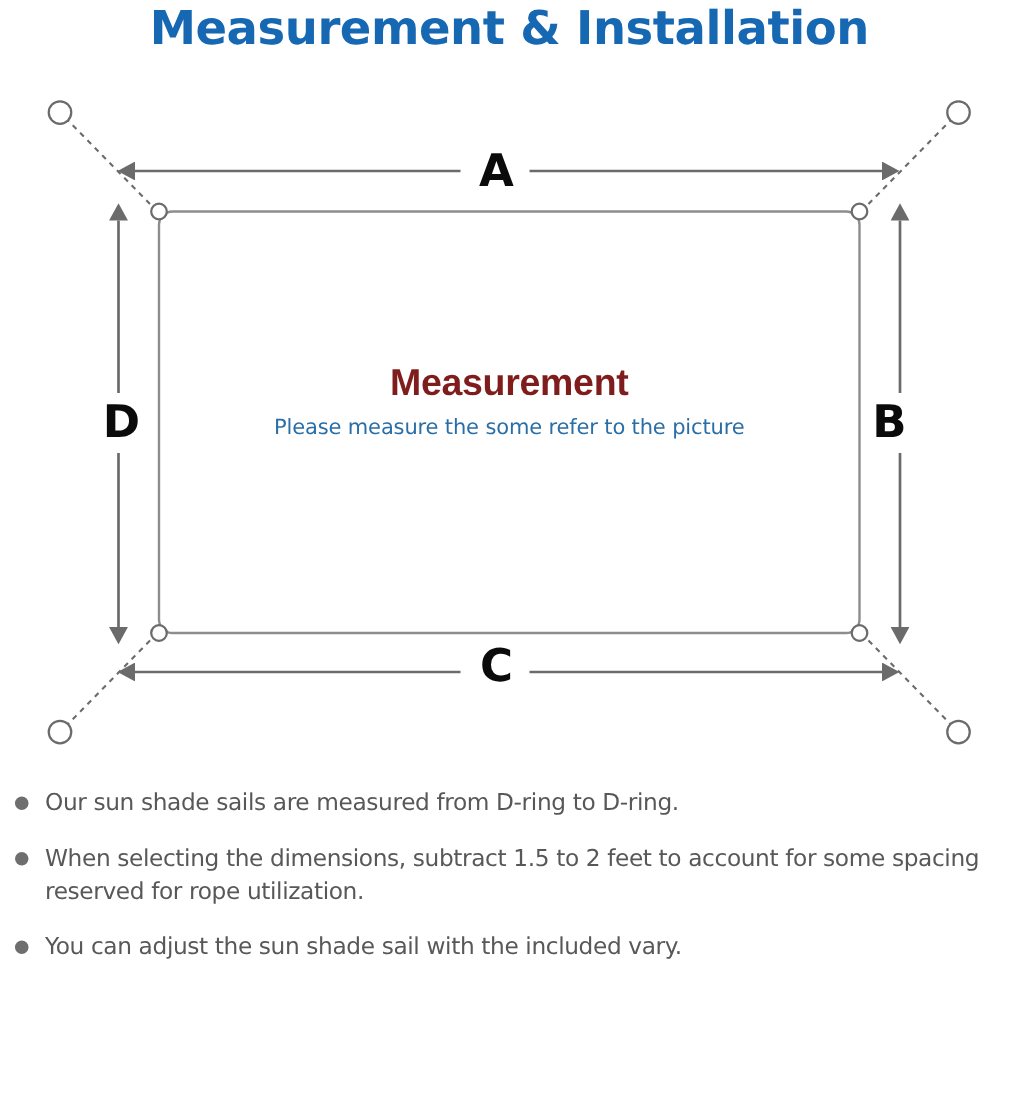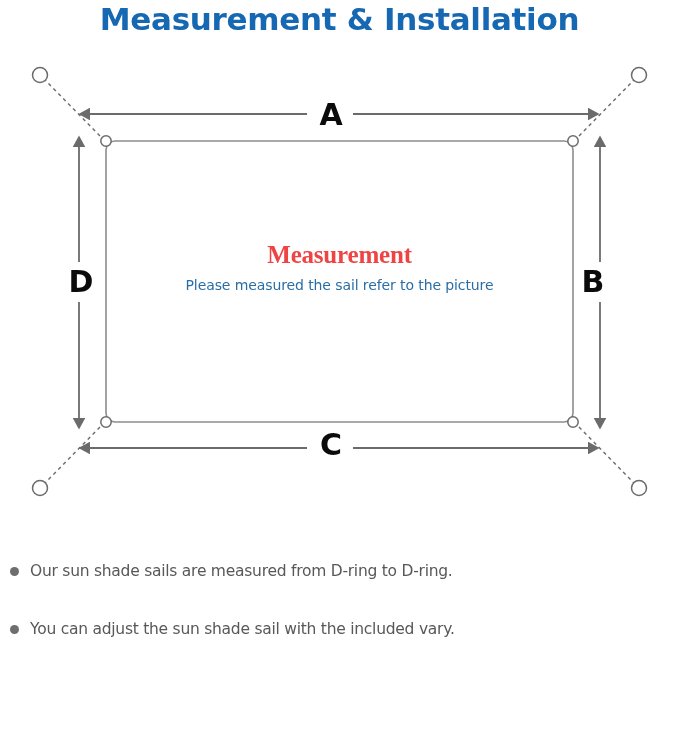--- a/index.html
+++ b/index.html
@@ -46,22 +46,22 @@
   
   #center-text {
     position: absolute;
     left: 0;
     top: 240px;
     width: 679px;
     text-align: center;
     pointer-events: none;
   }
   #center-title {
-    color: #ef4444;
-    font-family: Liberation Serif, serif;
+    color: #7f1d1d;
+    font-family: Liberation Sans, sans-serif;
     font-weight: bold;
     font-size: 25px;
     line-height: 30px;
     letter-spacing: -0.2px;
   }
   #center-sub {
     color: #2a6ea6;
     font-family: "DejaVu Sans", sans-serif;
     font-weight: normal;
     font-size: 14px;
@@ -92,21 +92,20 @@
     left: 0px;
     top: 524px;
     width: 679px;
   }
   .note {
     position: relative;
     display: flex;
     align-items: flex-start;
     padding: 0 14px 0 10px;
     margin-bottom: 15px;
-    margin-top: 36px;
   }
   .note-bullet {
     flex: 0 0 auto;
     width: 9px;
     height: 9px;
     border-radius: 50%;
     background: #6e6e6e;
     margin-top: 7px;
     margin-right: 11px;
   }
@@ -180,25 +179,29 @@
   </svg>
 </div>
 
 <div class="dim-letter" id="letter-a">A</div>
 <div class="dim-letter" id="letter-b">B</div>
 <div class="dim-letter" id="letter-c">C</div>
 <div class="dim-letter" id="letter-d">D</div>
 
 <div id="center-text">
   <div id="center-title">Measurement</div>
-  <div id="center-sub">Please measured the sail refer to the picture</div>
+  <div id="center-sub">Please measure the some refer to the picture</div>
 </div>
 
 <div id="notes">
   <div class="note">
     <span class="note-bullet"></span>
     <span class="note-text">Our sun shade sails are measured from D-ring to D-ring.</span>
   </div>
   <div class="note">
     <span class="note-bullet"></span>
+    <span class="note-text">When selecting the dimensions, subtract 1.5 to 2 feet to account for some spacing reserved for rope utilization.</span>
+  </div>
+  <div class="note">
+    <span class="note-bullet"></span>
     <span class="note-text">You can adjust the sun shade sail with the included vary.</span>
   </div>
 </div>
 
 </body></html>

